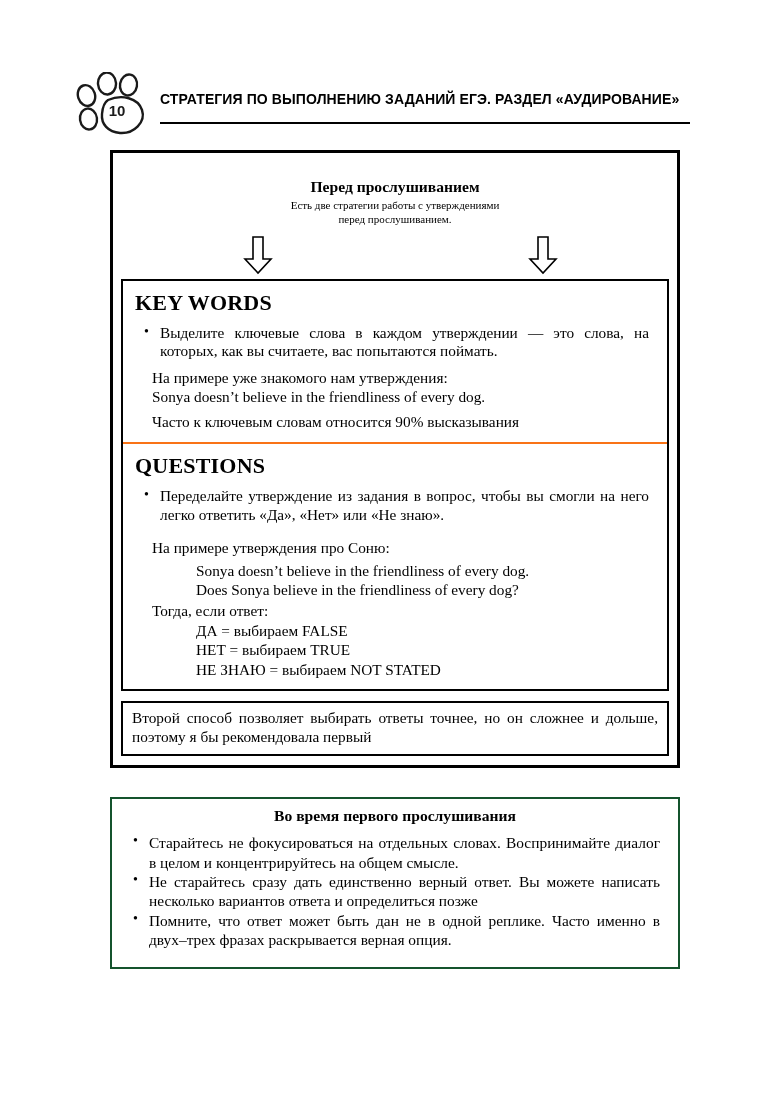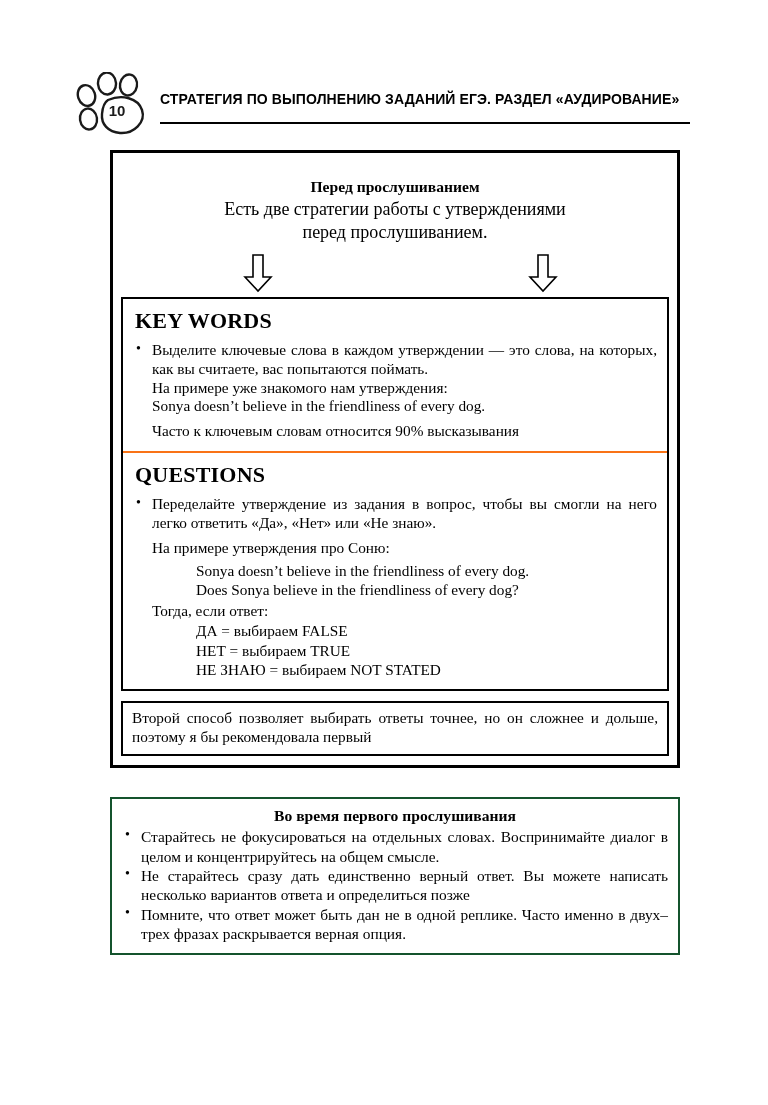--- a/index.html
+++ b/index.html
@@ -68,21 +68,21 @@
 
   .intro-title {
     text-align: center;
     font-weight: bold;
     font-size: 15.6px;
     line-height: 1.28;
     margin: 2px 0 1px 0;
   }
   .intro-text {
     text-align: center;
-    font-size: 18px;
+    font-size: 11px;
     line-height: 1.3;
     margin: 0;
   }
 
   .arrow-row {
     position: relative;
     height: 46px;
     margin-top: 4px;
   }
   .arrow {
@@ -108,21 +108,21 @@
   }
   .pane-head {
     font-weight: bold;
     font-size: 22px;
     letter-spacing: 0.2px;
     margin: 2px 0 7px 2px;
   }
 
   ul.bullets {
     list-style: none;
-    margin: 0;
+    margin: 8px;
     padding: 0;
   }
   ul.bullets > li {
     position: relative;
     padding-left: 19px;
     font-size: 15.3px;
     line-height: 1.235;
     text-align: justify;
     margin-bottom: 0;
   }

